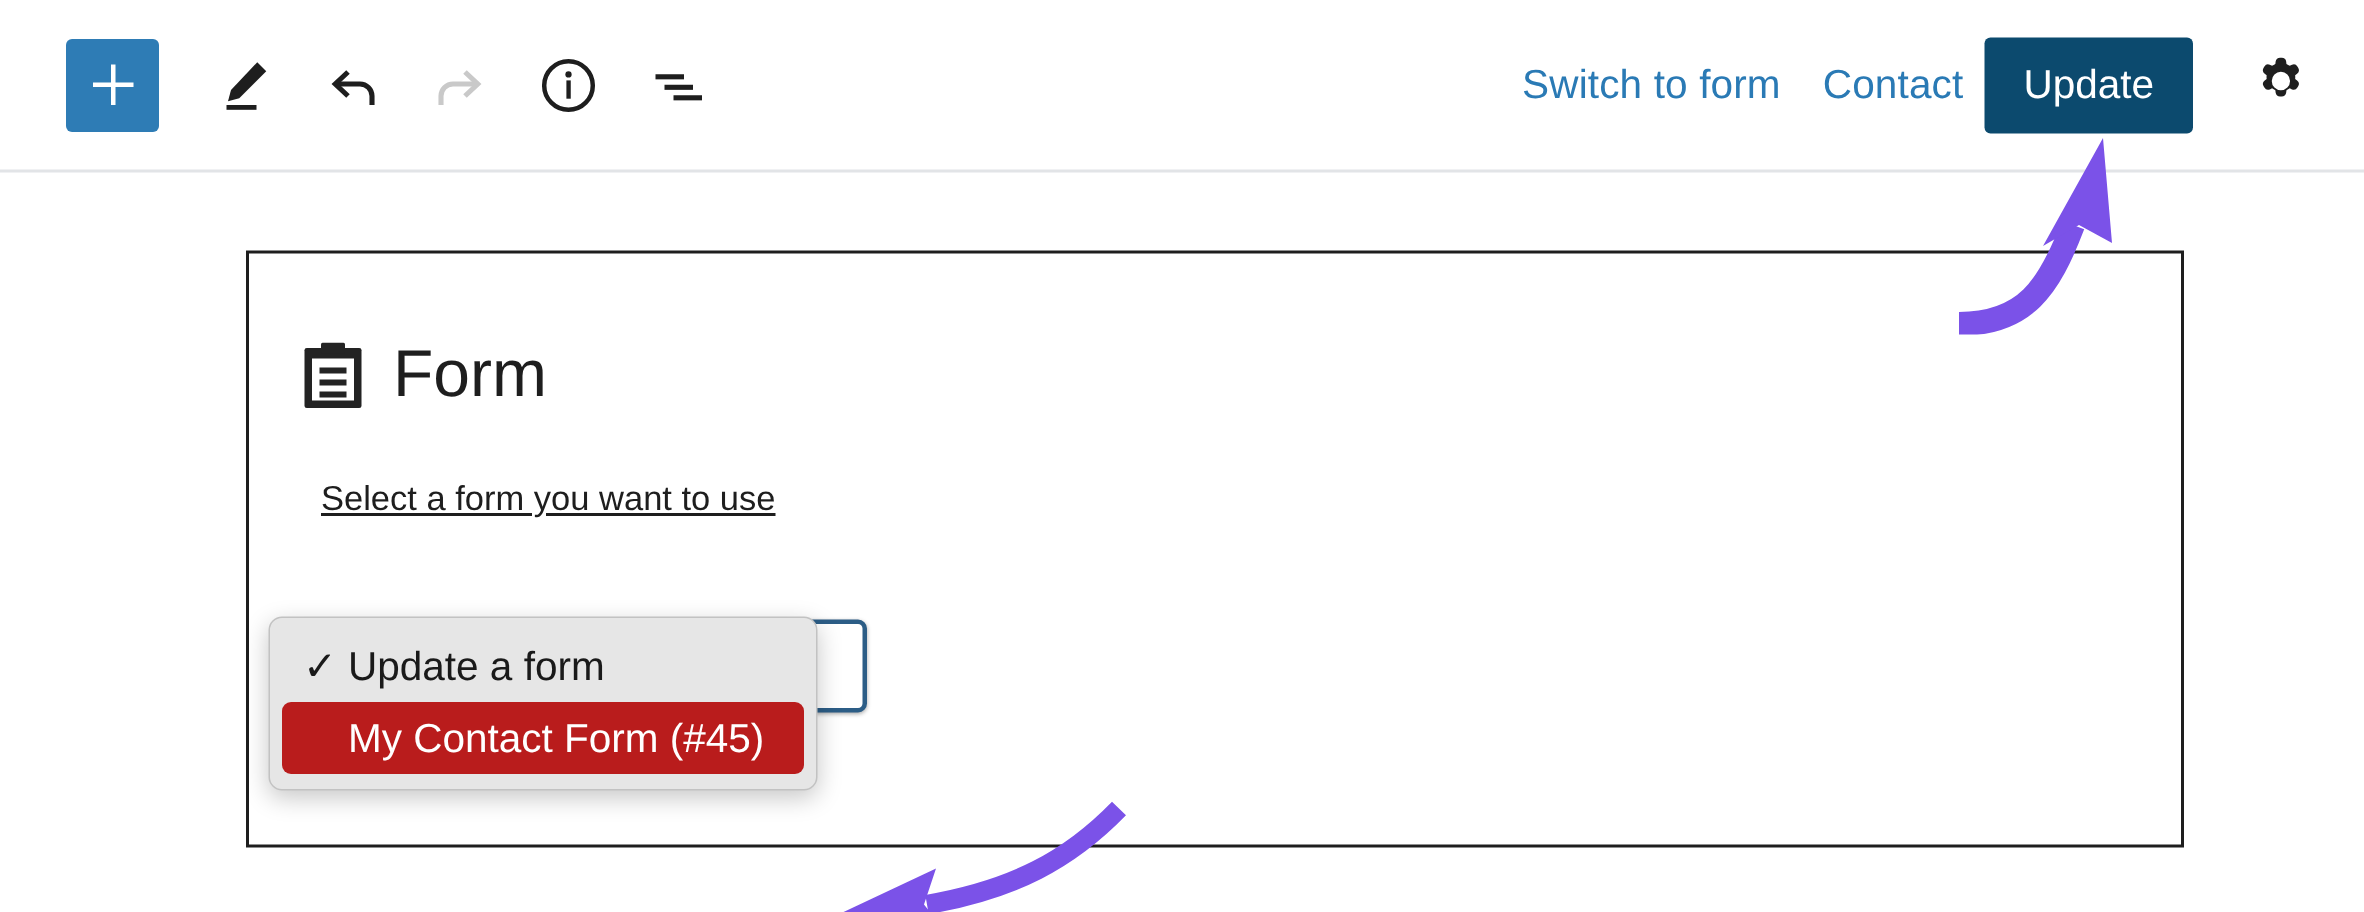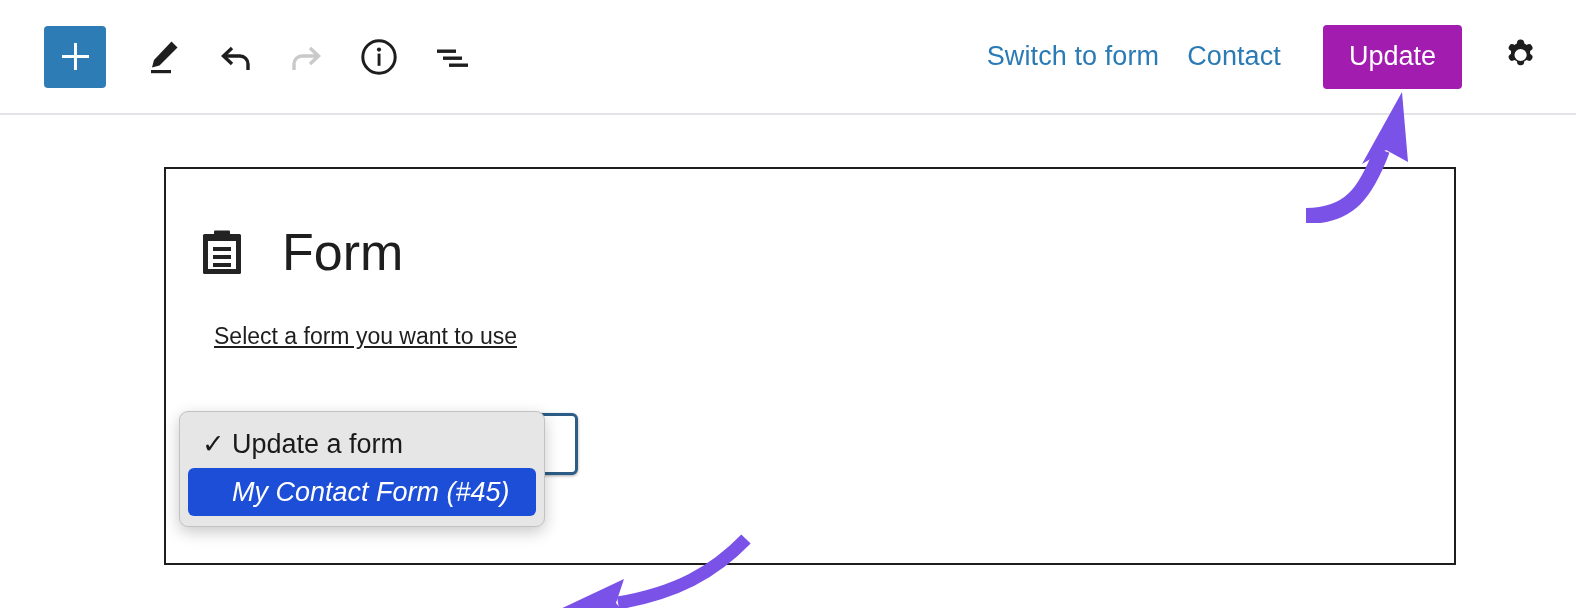--- a/index.html
+++ b/index.html
@@ -95,28 +95,27 @@
     font-size: 27px;
     letter-spacing: 0.1px;
     background: none;
     border: none;
     cursor: pointer;
     padding: 8px 14px;
     font-family: "Liberation Sans", sans-serif;
     white-space: nowrap;
   }
   .update-button {
-    background: #a21caf;
+    background: #0c4a6e;
     color: #ffffff;
     font-size: 27px;
     border: none;
     border-radius: 4px;
     padding: 0 26px;
     height: 64px;
-    margin-left: 28px;
     cursor: pointer;
     font-family: "Liberation Sans", sans-serif;
     white-space: nowrap;
   }
   .settings-gear {
     margin-left: 32px;
     width: 52px;
     height: 52px;
     display: flex;
     align-items: center;
@@ -153,23 +152,23 @@
   }
   .form-block-icon {
     width: 48px;
     height: 48px;
     flex: none;
     display: flex;
     align-items: center;
     justify-content: center;
   }
   .form-block-title {
-    font-size: 52px;
+    font-size: 44px;
     color: #1e1e1e;
-    margin-left: 36px;
+    margin-left: 16px;
     font-weight: 400;
     line-height: 1;
   }
 
   .form-help-text {
     padding-left: 48px;
     margin-top: 45px;
     font-size: 23px;
     color: #1e1e1e;
     line-height: 1.2;
@@ -218,23 +217,22 @@
   }
   .dropdown-item .check-mark {
     width: 30px;
     flex: none;
     font-size: 27px;
     line-height: 1;
     color: #1a1a1a;
   }
   .dropdown-item .item-label { line-height: 1; }
   .dropdown-item.selected {
-    background: #1d4ed8;
+    background: #b91c1c;
     color: #ffffff;
-    font-style: italic;
   }
   .dropdown-item.selected .check-mark { color: #ffffff; }
 
   
   .annotation-arrow {
     position: absolute;
     z-index: 40;
     pointer-events: none;
   }
   .arrow-update { left: 1288px; top: 88px; }

